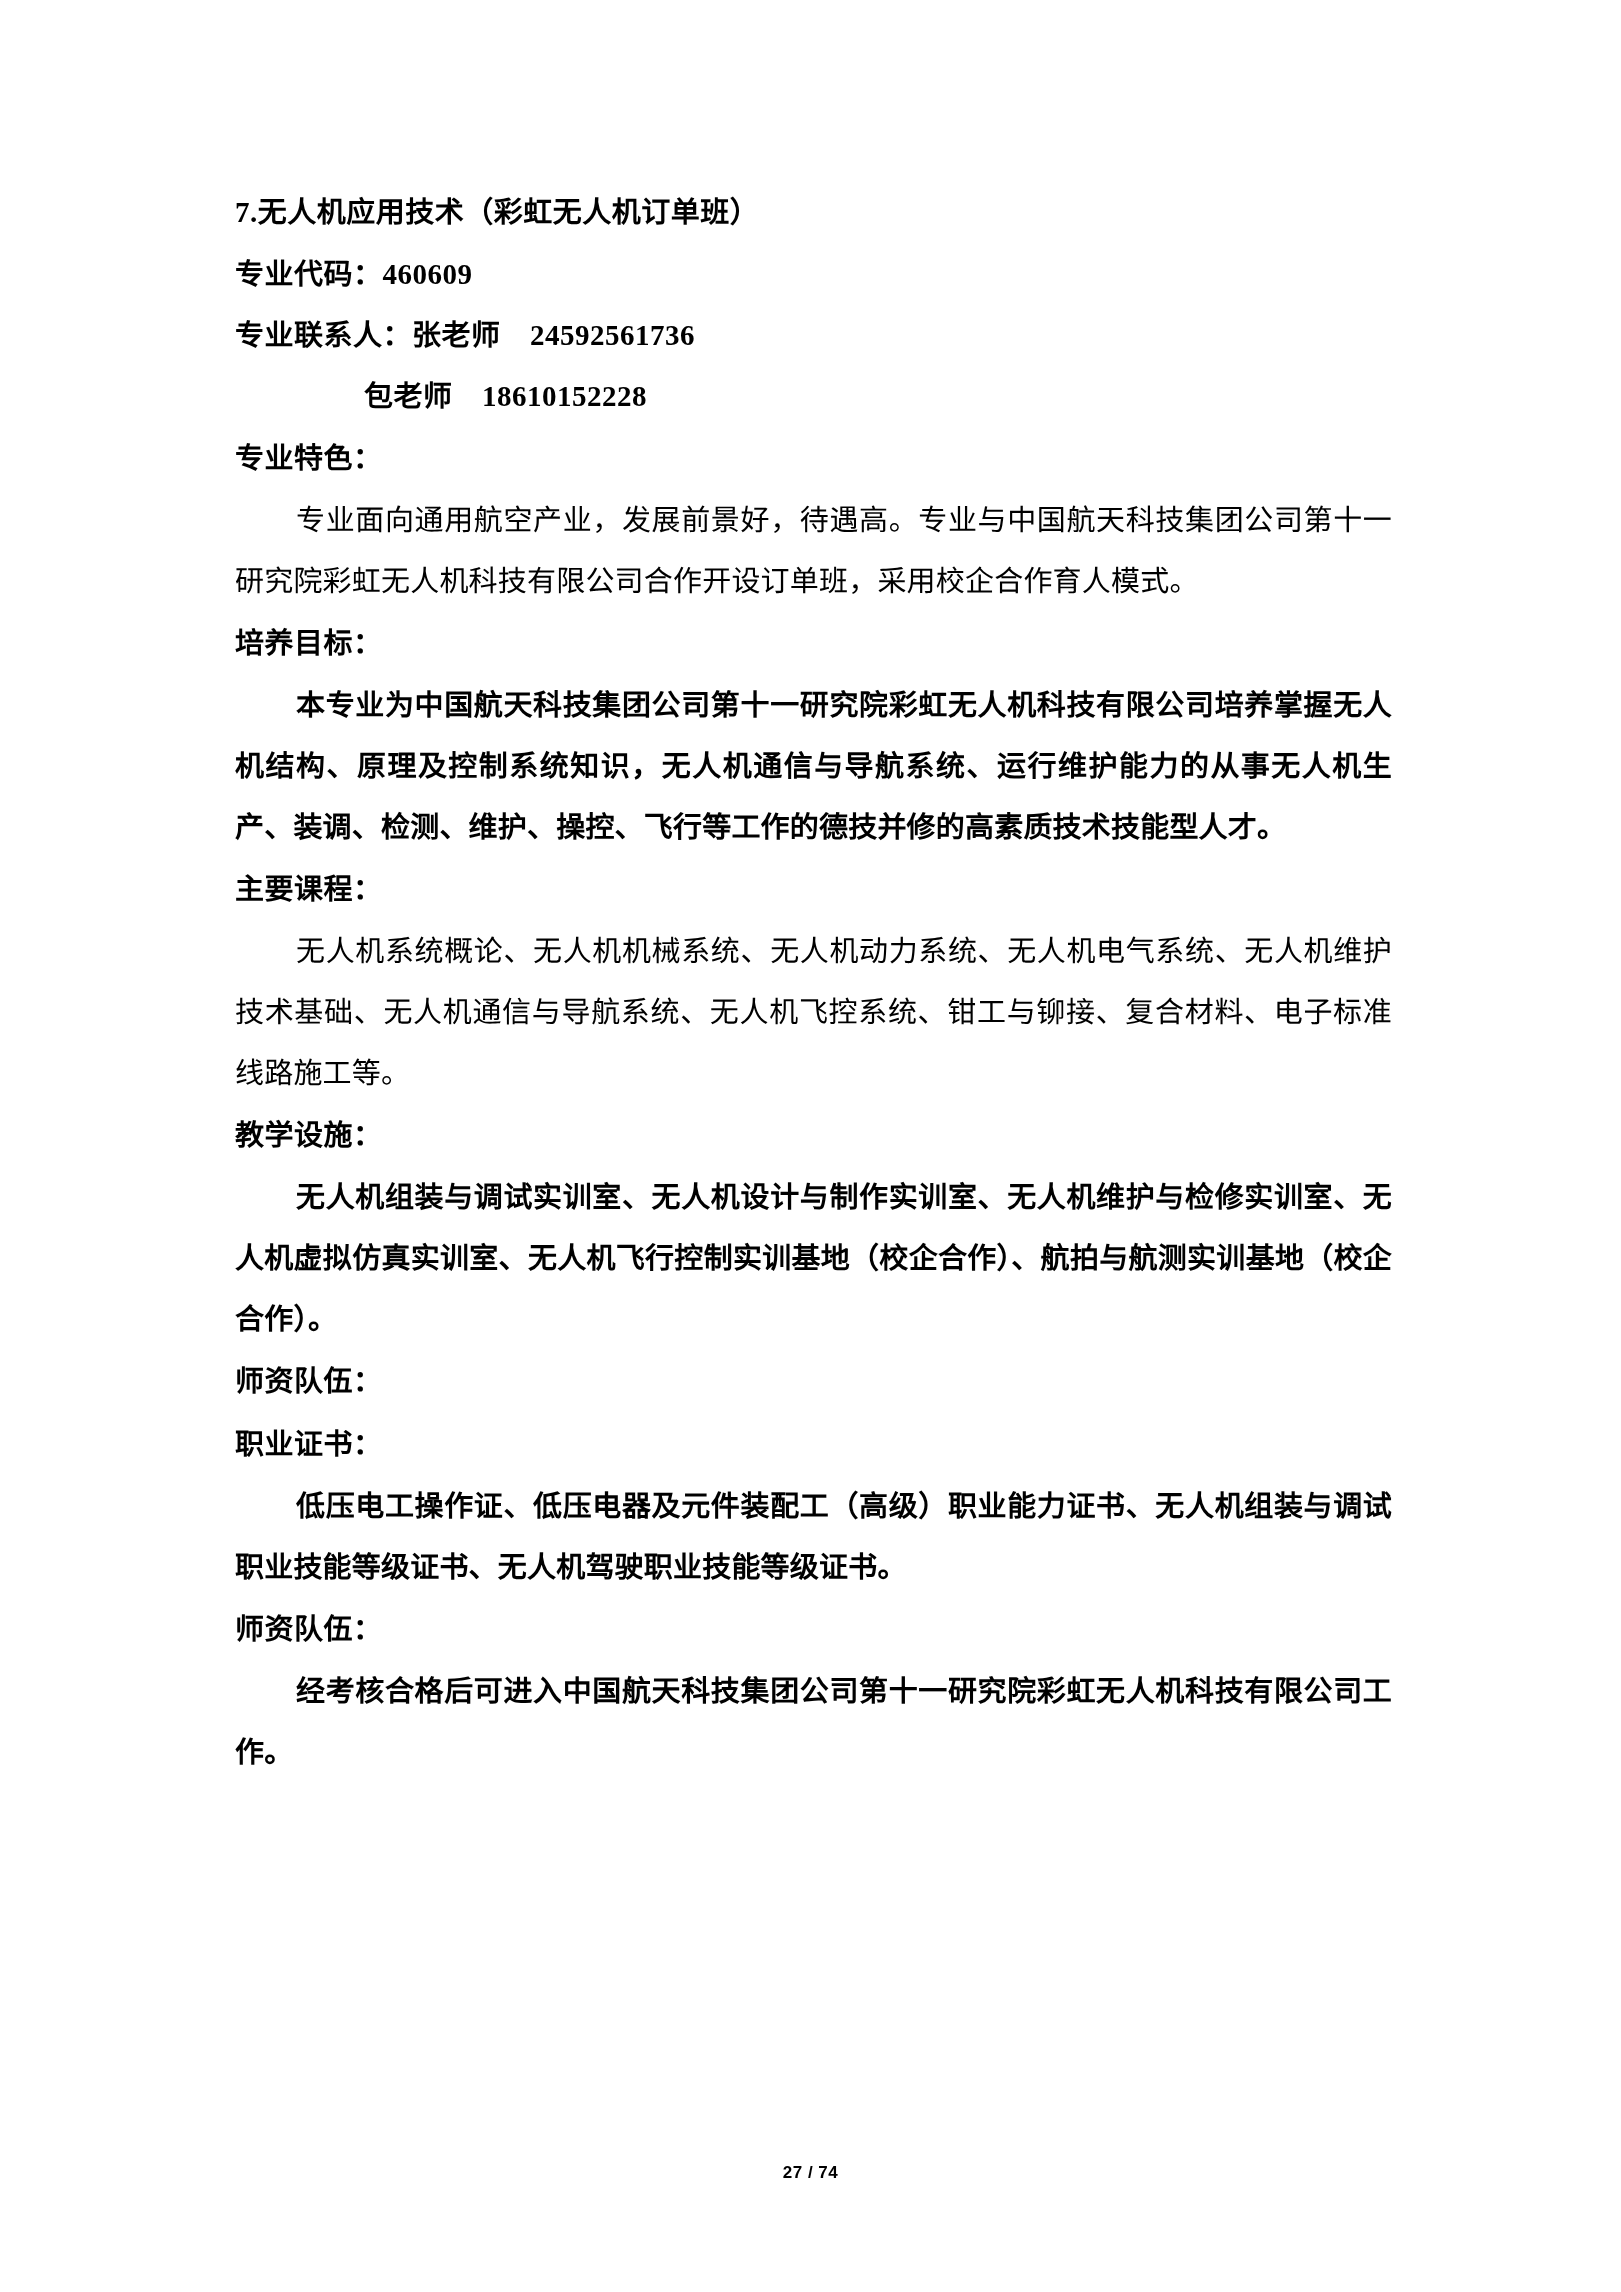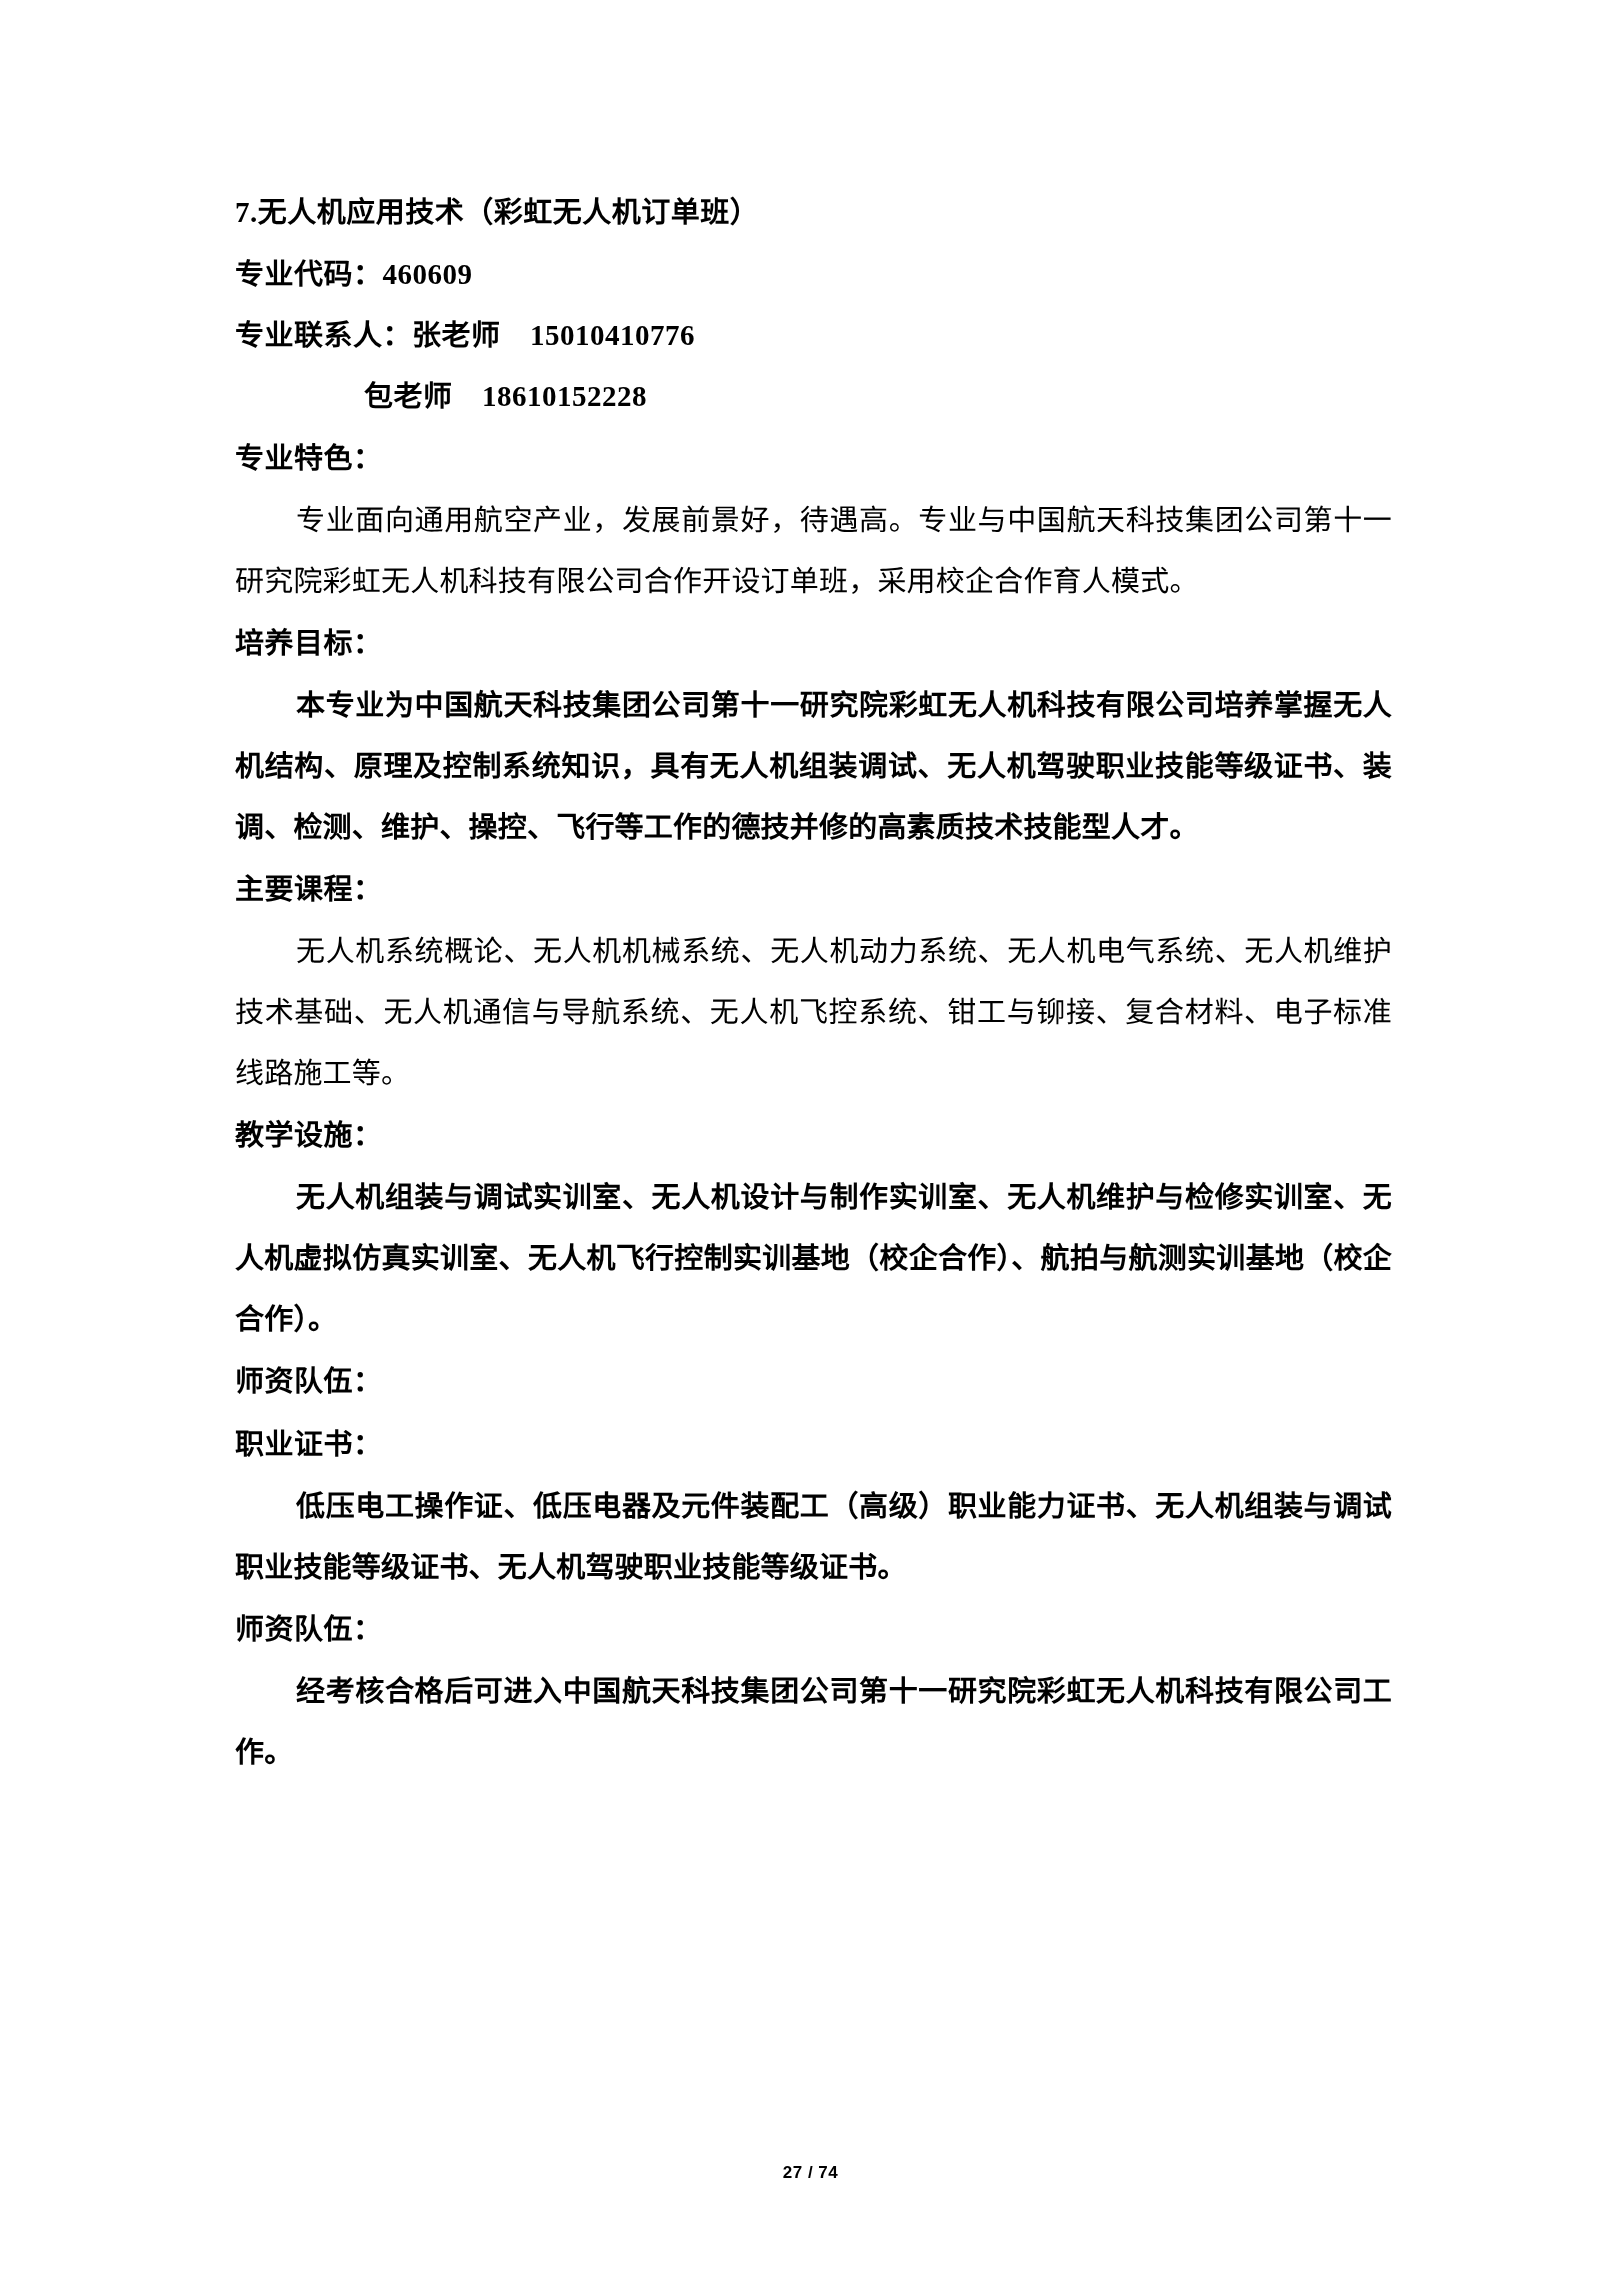--- a/index.html
+++ b/index.html
@@ -93,29 +93,29 @@
 </head>
 <body>
 
 <div class="page">
   <div class="doc-body">
 
     <div class="hdr-title serifpara">7.无人机应用技术（彩虹无人机订单班）</div>
 
     <div class="hdr serifpara">专业代码：460609</div>
 
-    <div class="contact-line serifpara">专业联系人：张老师　15010410776</div>
+    <div class="contact-line serifpara">专业联系人：张老师　24592561736</div>
 
     <div class="contact-line contact-indent serifpara">包老师　18610152228</div>
 
     <div class="section-label label-sans">专业特色：</div>
     <div class="para serifpara">专业面向通用航空产业，发展前景好，待遇高。专业与中国航天科技集团公司第十一研究院彩虹无人机科技有限公司合作开设订单班，采用校企合作育人模式。</div>
 
     <div class="section-label label-sans">培养目标：</div>
-    <div class="para sans">本专业为中国航天科技集团公司第十一研究院彩虹无人机科技有限公司培养掌握无人机结构、原理及控制系统知识，具有无人机组装调试、无人机驾驶职业技能等级证书、装调、检测、维护、操控、飞行等工作的德技并修的高素质技术技能型人才。</div>
+    <div class="para sans">本专业为中国航天科技集团公司第十一研究院彩虹无人机科技有限公司培养掌握无人机结构、原理及控制系统知识，无人机通信与导航系统、运行维护能力的从事无人机生产、装调、检测、维护、操控、飞行等工作的德技并修的高素质技术技能型人才。</div>
 
     <div class="section-label label-sans">主要课程：</div>
     <div class="para serifpara">无人机系统概论、无人机机械系统、无人机动力系统、无人机电气系统、无人机维护技术基础、无人机通信与导航系统、无人机飞控系统、钳工与铆接、复合材料、电子标准线路施工等。</div>
 
     <div class="section-label label-sans">教学设施：</div>
     <div class="para sans">无人机组装与调试实训室、无人机设计与制作实训室、无人机维护与检修实训室、无人机虚拟仿真实训室、无人机飞行控制实训基地（校企合作）、航拍与航测实训基地（校企合作）。</div>
 
     <div class="section-label label-sans">师资队伍：</div>
 
     <div class="section-label label-sans">职业证书：</div>

